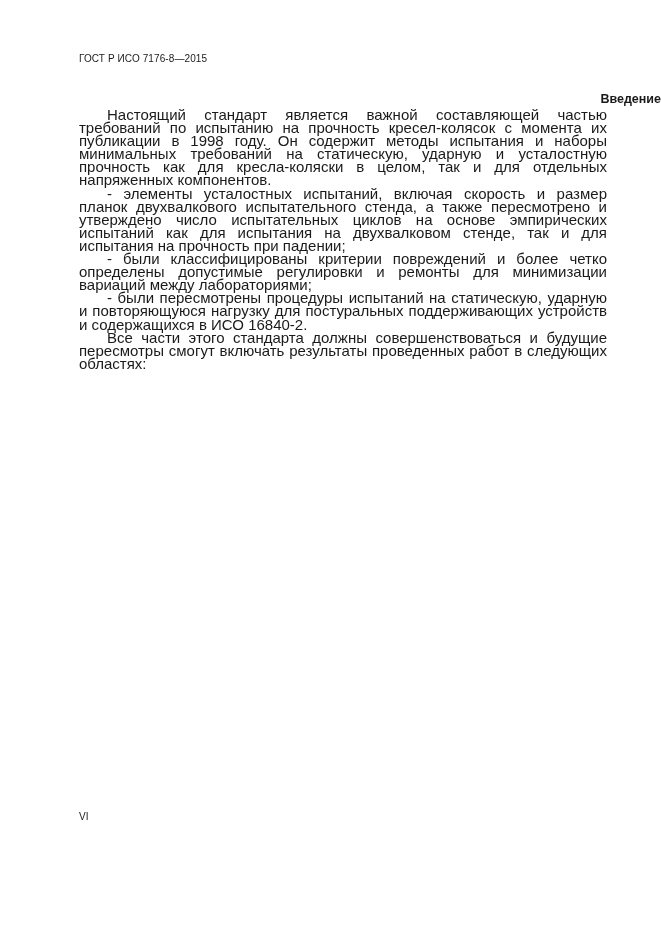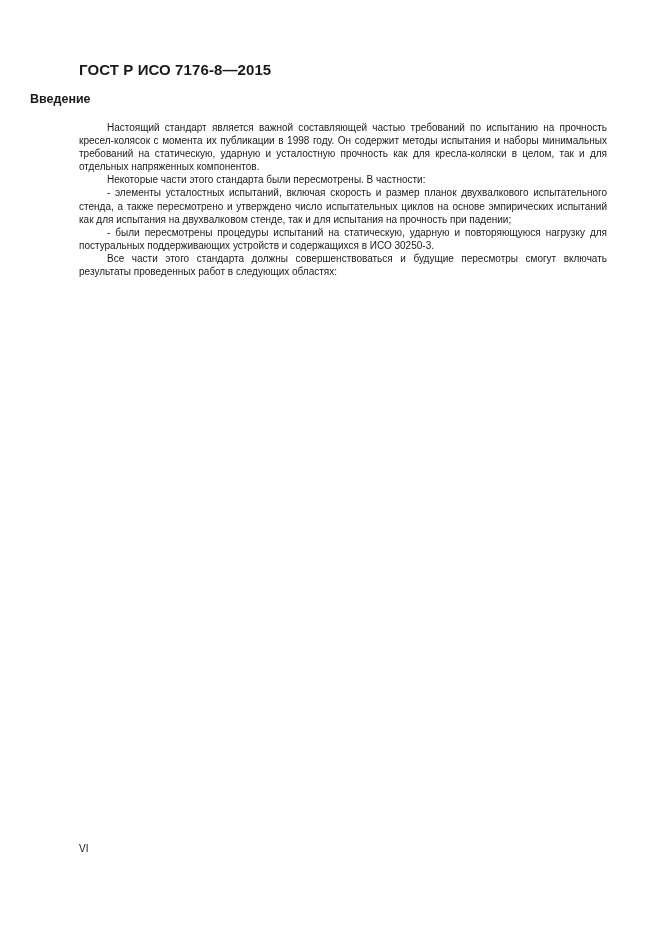--- a/index.html
+++ b/index.html
@@ -11,64 +11,64 @@
       width: 661px;
       height: 935px;
       position: relative;
       overflow: hidden;
       font-family: "Liberation Sans", sans-serif;
       color: #1a1a1a;
     }
     .doc-header {
       position: absolute;
       left: 79px;
-      top: 61px;
-      font-size: 15px;
-      font-weight: bold;
+      top: 53px;
+      font-size: 10px;
+      font-weight: normal;
       letter-spacing: 0.1px;
     }
     .section-title {
       position: absolute;
       left: 0;
       width: 661px;
       top: 92px;
-      text-align: left;
+      text-align: right;
       font-size: 12.5px;
       font-weight: bold;
       padding-left: 30px;
       box-sizing: border-box;
     }
     .body-text {
       position: absolute;
       left: 79px;
-      top: 121px;
+      top: 108px;
       width: 528px;
-      font-size: 10px;
+      font-size: 15px;
       line-height: 13.1px;
       text-align: justify;
     }
     .body-text p {
       margin: 0;
       text-indent: 28px;
     }
     .page-number {
       position: absolute;
       left: 79px;
-      top: 843px;
+      top: 811px;
       font-size: 10px;
     }
   </style>
 </head>
 <body>
 
 <div class="doc-header">ГОСТ Р ИСО 7176-8—2015</div>
 
 <div class="section-title">Введение</div>
 
 <div class="body-text">
   <p>Настоящий стандарт является важной составляющей частью требований по испытанию на проч­ность кресел-колясок с момента их публикации в 1998 году. Он содержит методы испытания и наборы минимальных требований на статическую, ударную и усталостную прочность как для кресла-коляски в целом, так и для отдельных напряженных компонентов.</p>
-  <p>Некоторые части этого стандарта были пересмотрены. В частности:</p>
   <p>- элементы усталостных испытаний, включая скорость и размер планок двухвалкового испыта­тельного стенда, а также пересмотрено и утверждено число испытательных циклов на основе эмпири­ческих испытаний как для испытания на двухвалковом стенде, так и для испытания на прочность при падении;</p>
-  <p>- были пересмотрены процедуры испытаний на статическую, ударную и повторяющуюся нагрузку для постуральных поддерживающих устройств и содержащихся в ИСО 30250-3.</p>
+  <p>- были классифицированы критерии повреждений и более четко определены допустимые регули­ровки и ремонты для минимизации вариаций между лабораториями;</p>
+  <p>- были пересмотрены процедуры испытаний на статическую, ударную и повторяющуюся нагрузку для постуральных поддерживающих устройств и содержащихся в ИСО 16840-2.</p>
   <p>Все части этого стандарта должны совершенствоваться и будущие пересмотры смогут включать результаты проведенных работ в следующих областях:</p>
 </div>
 
 <div class="page-number">VI</div>
 
 </body></html>

